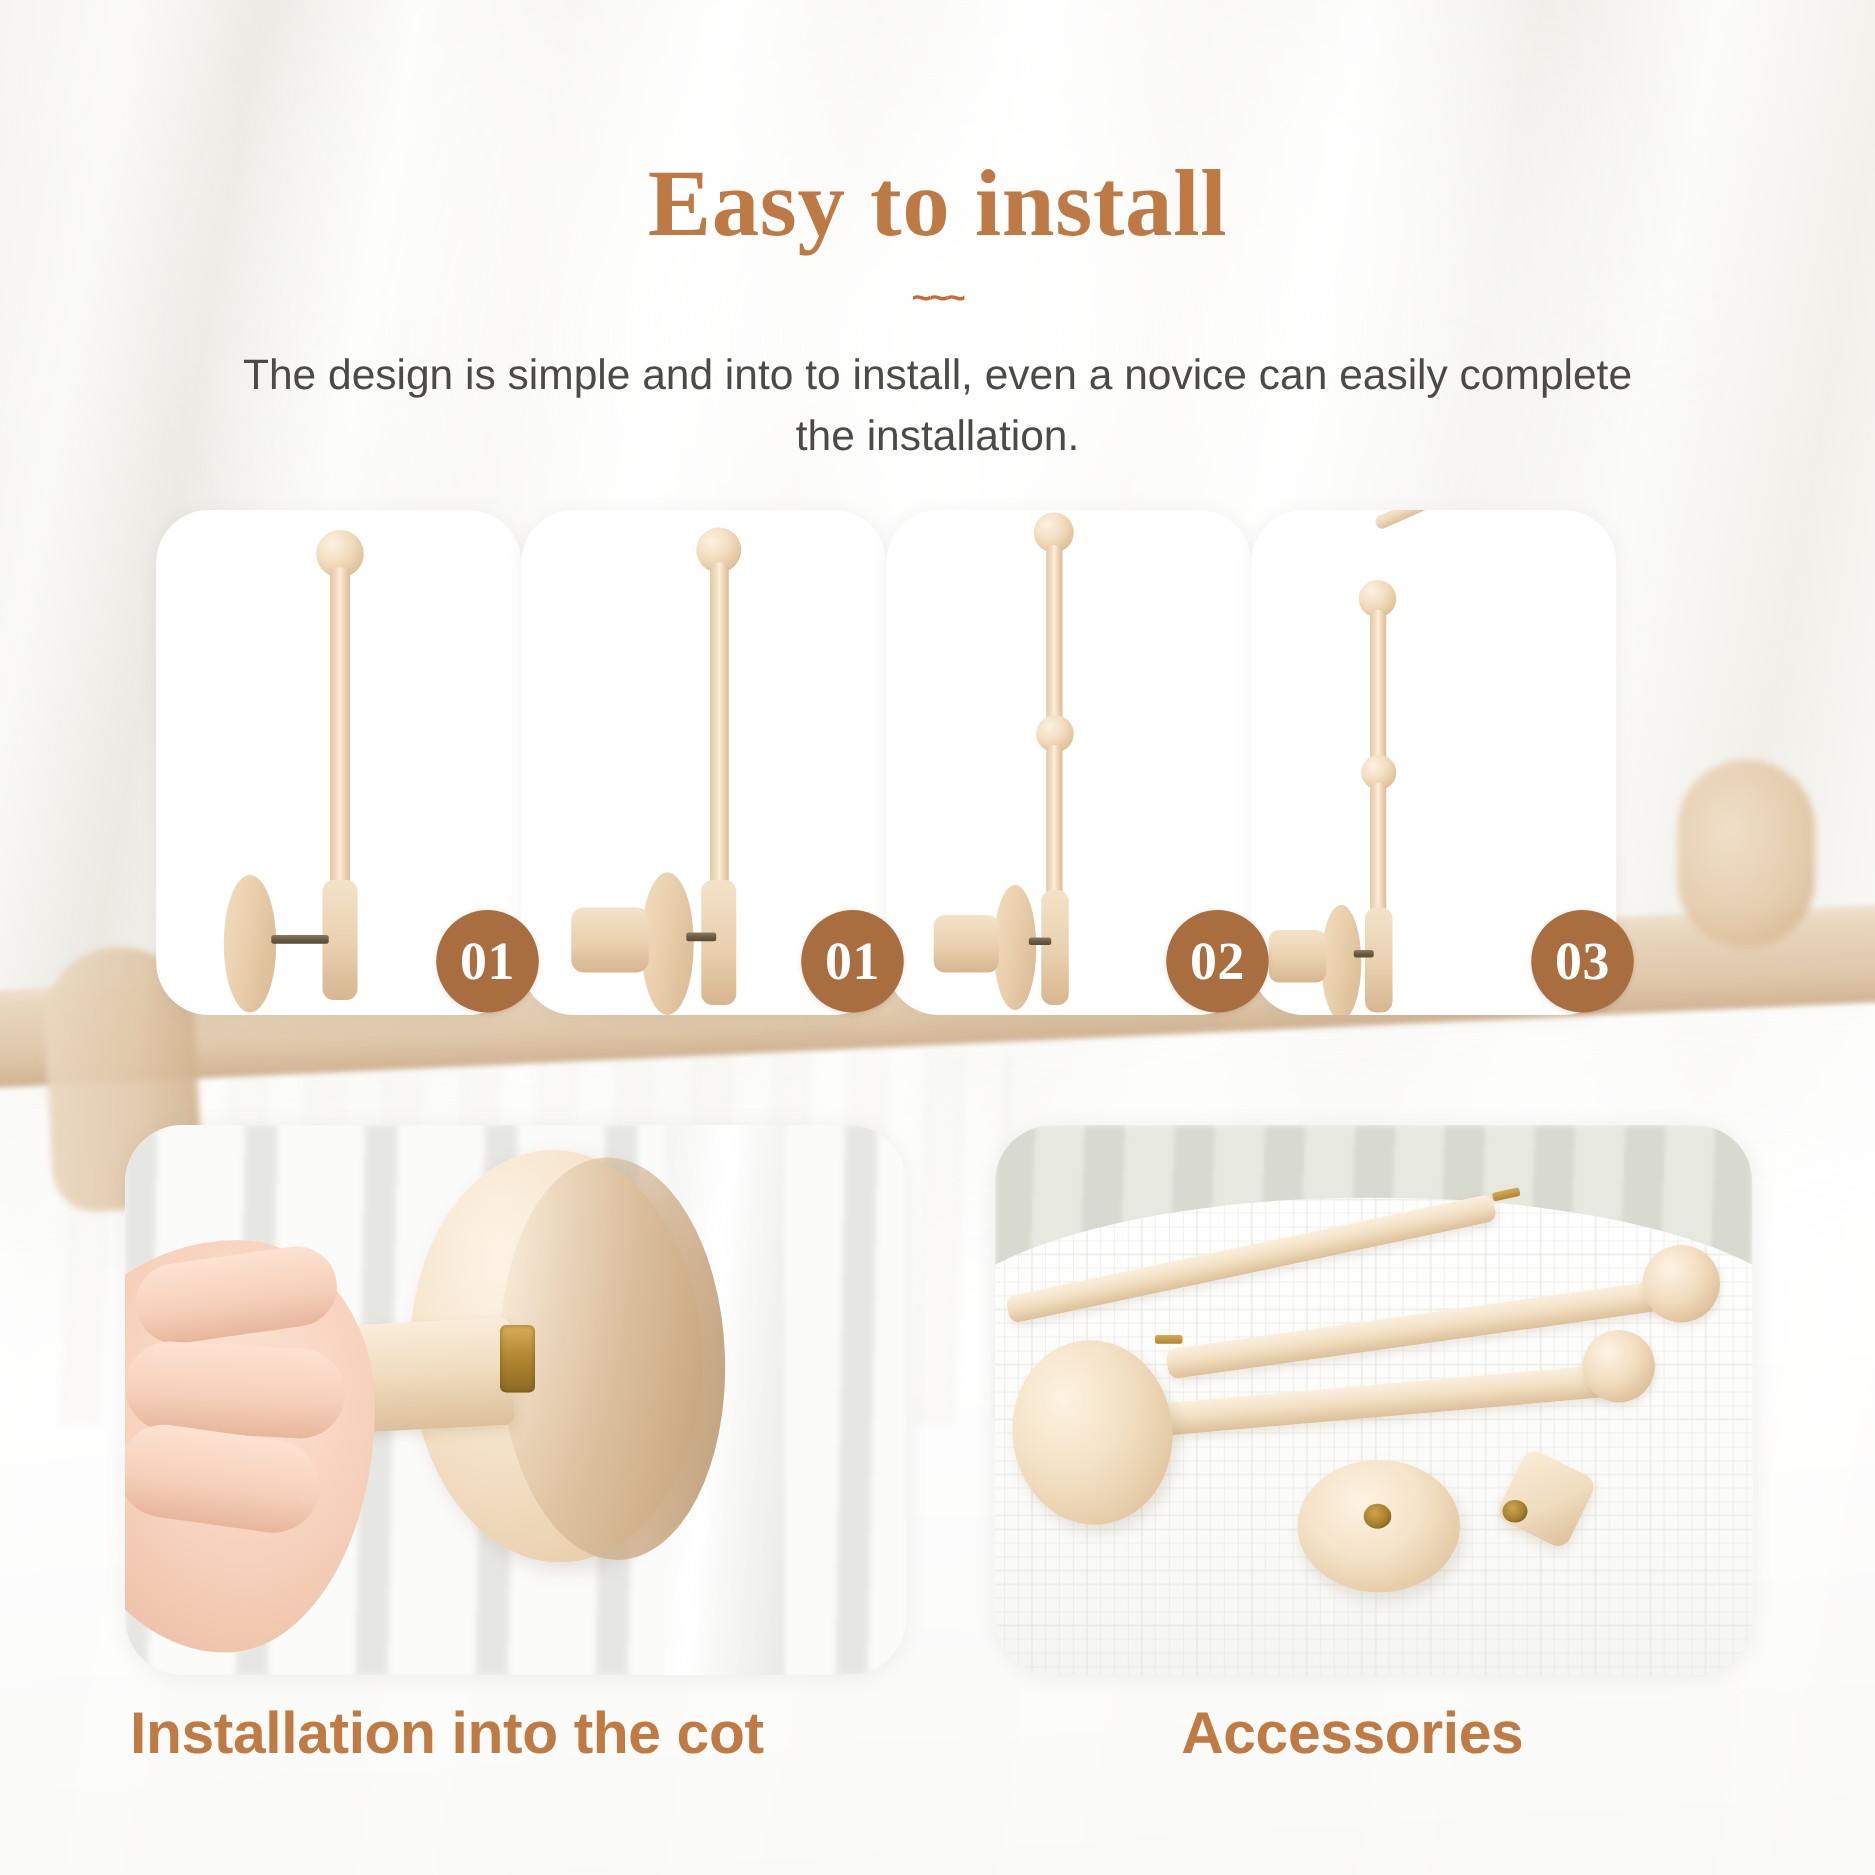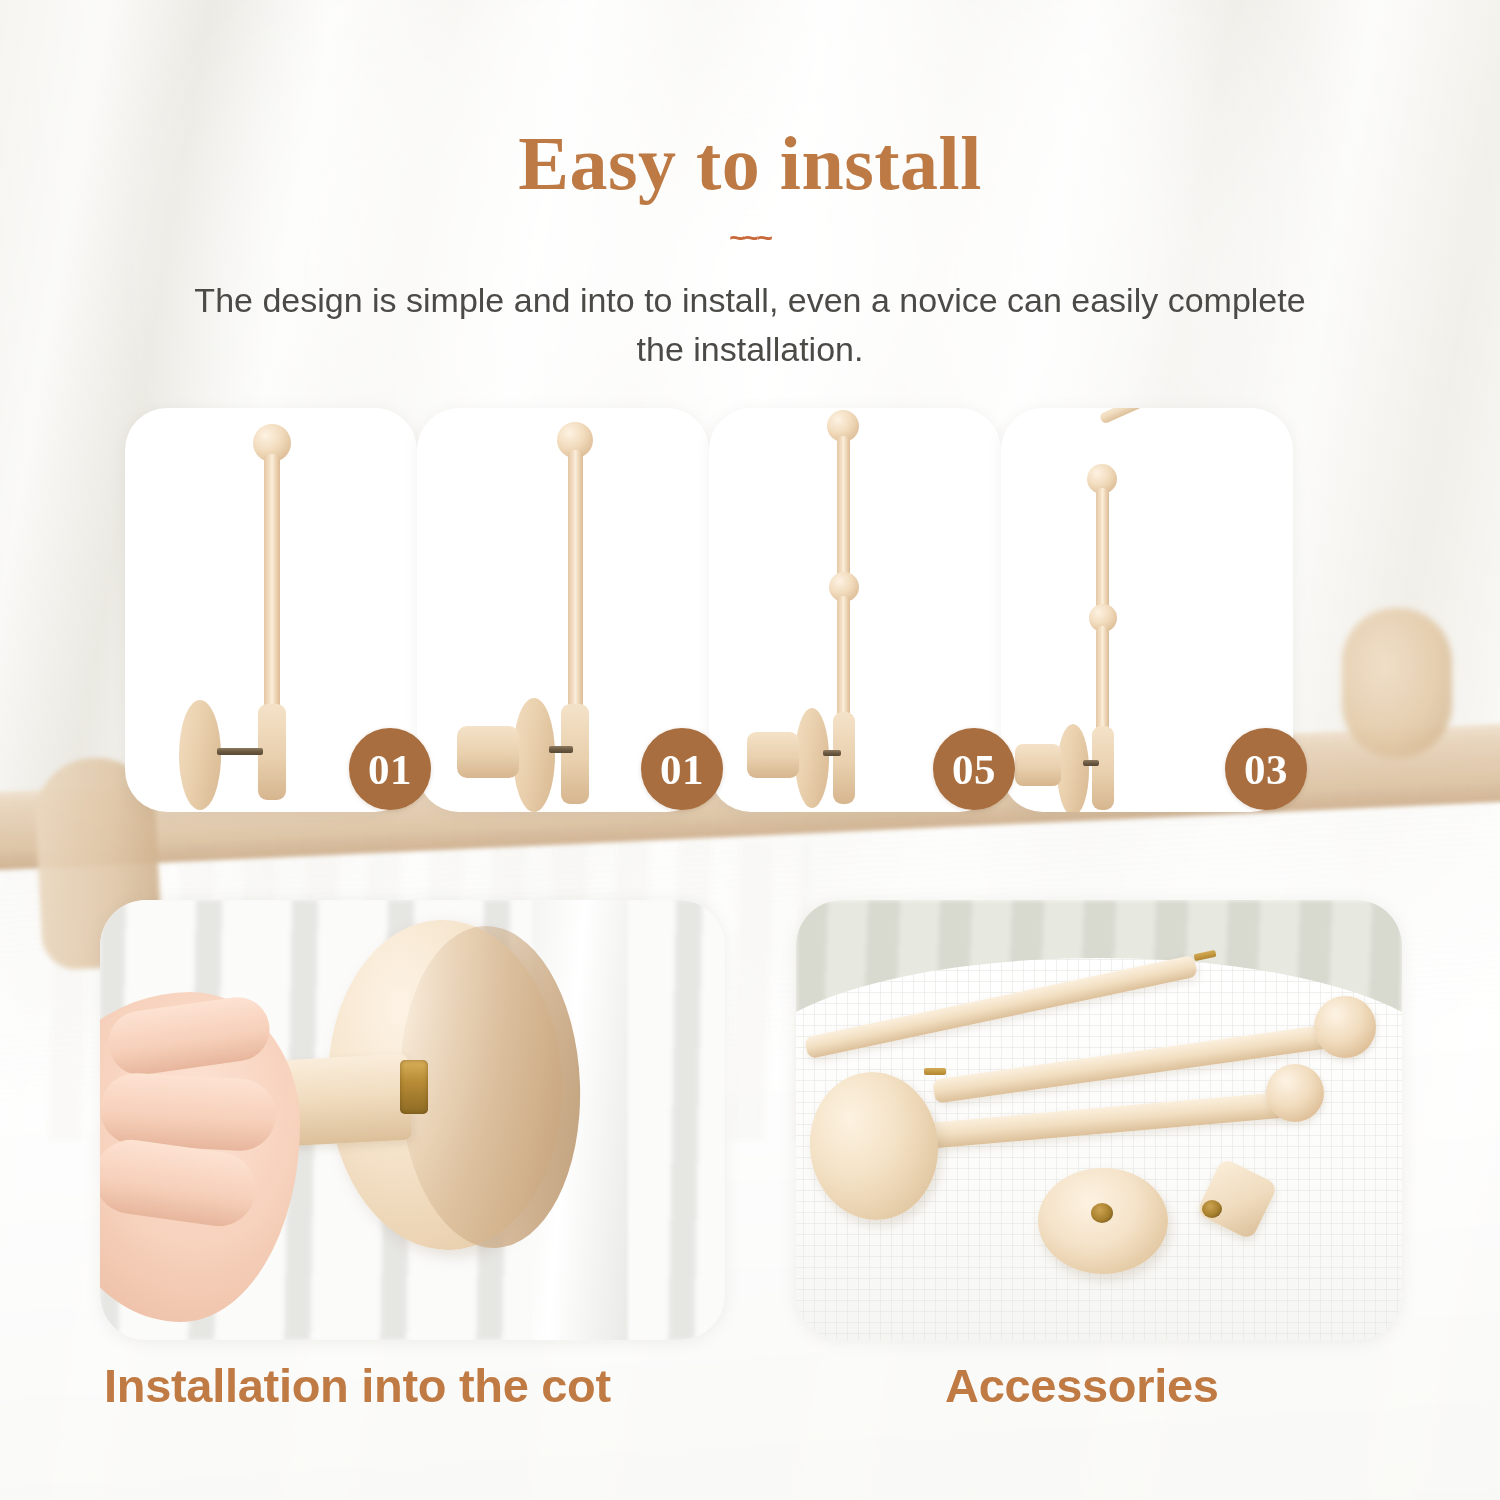--- a/index.html
+++ b/index.html
@@ -472,21 +472,21 @@
       <div class="step-inner">
         <div class="ball" style="left:118px; top:2px;   width:32px; height:32px;"></div>
         <div class="rod" style="left:128px; top:28px;  width:13px; height:146px;"></div>
         <div class="ball" style="left:120px; top:164px; width:30px; height:30px;"></div>
         <div class="rod" style="left:128px; top:188px; width:13px; height:142px;"></div>
         <div class="cyl" style="left:124px; top:304px; width:22px; height:92px;"></div>
         <div class="disc" style="left:86px;  top:300px; width:34px; height:100px;"></div>
         <div class="screw" style="left:114px; top:342px; width:18px; height:6px;"></div>
         <div class="cyl" style="left:38px;  top:324px; width:52px; height:46px; border-radius:9px;"></div>
       </div>
-      <div class="step-badge">05</div>
+      <div class="step-badge">02</div>
     </div>
 
     <div class="step-card">
       <div class="step-inner">
         <div class="rod-h" style="left:100px; top:6px; width:216px; height:11px; transform:rotate(-24deg); transform-origin:left center;"></div>
         <div class="ball" style="left:86px;  top:56px;  width:30px; height:30px;"></div>
         <div class="rod" style="left:95px;  top:80px;  width:13px; height:124px;"></div>
         <div class="ball" style="left:88px;  top:196px; width:28px; height:28px;"></div>
         <div class="rod" style="left:95px;  top:218px; width:13px; height:116px;"></div>
         <div class="cyl" style="left:91px;  top:318px; width:22px; height:84px;"></div>

